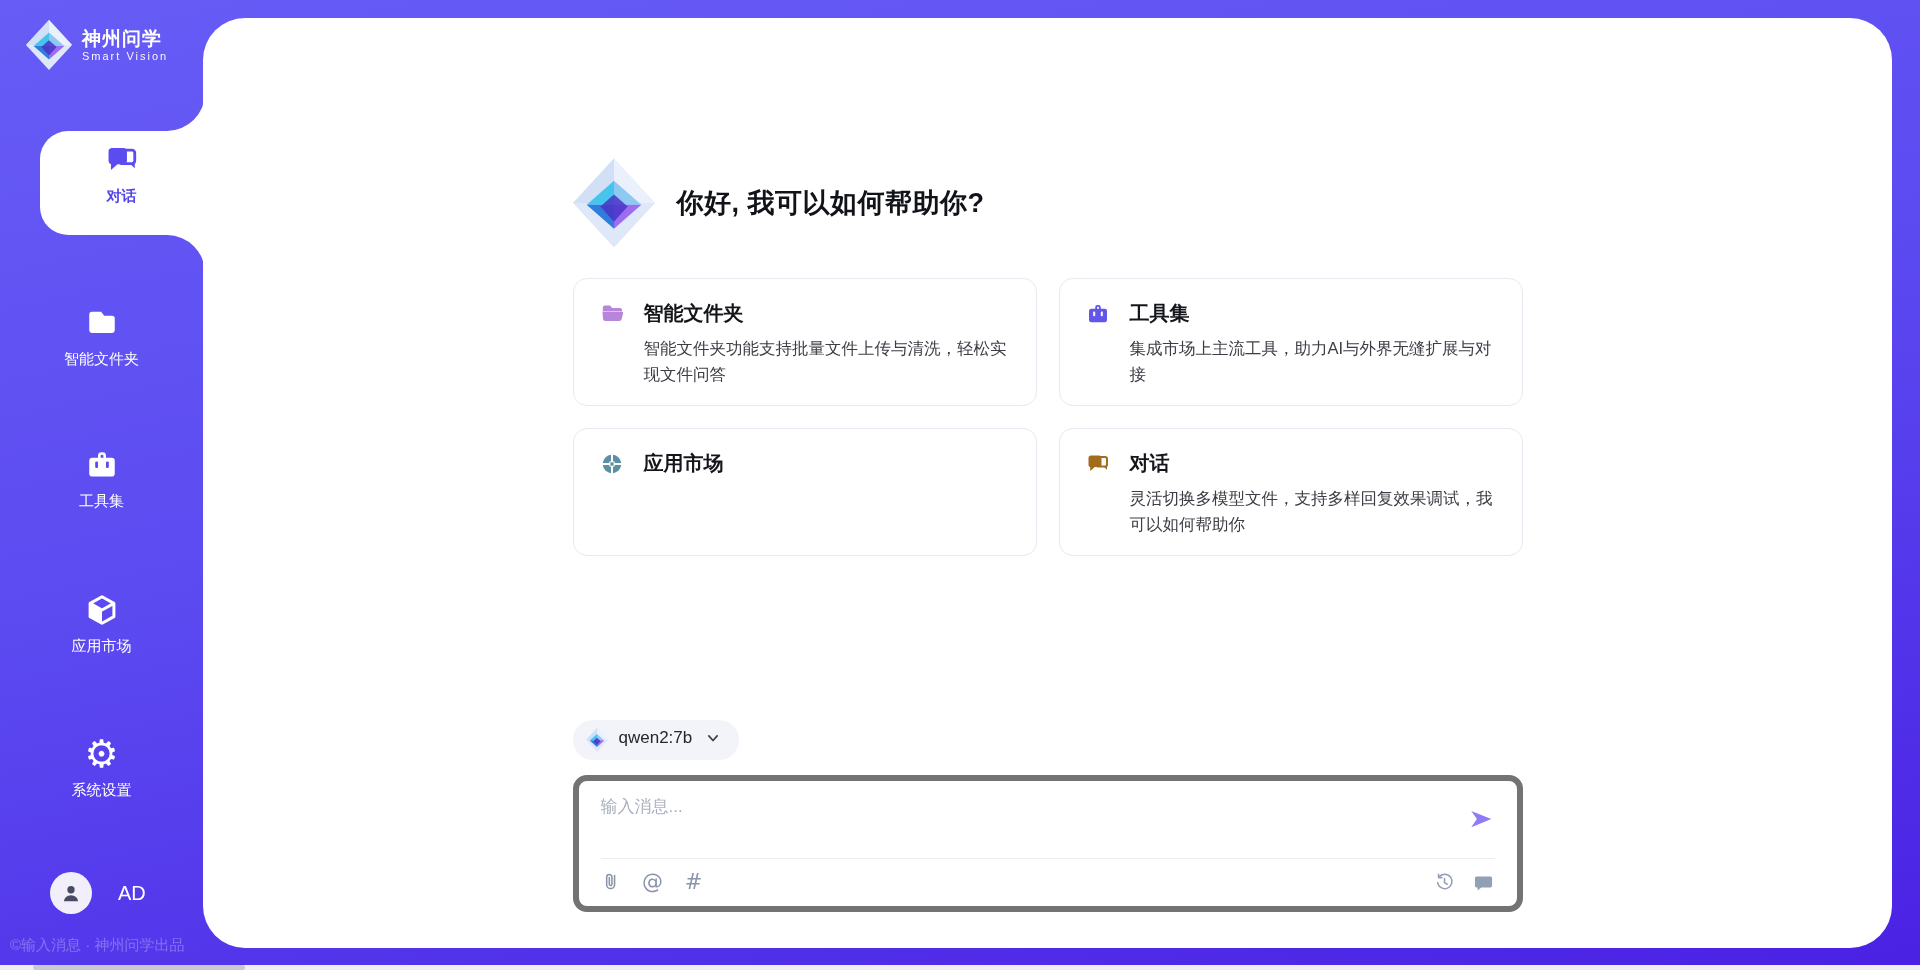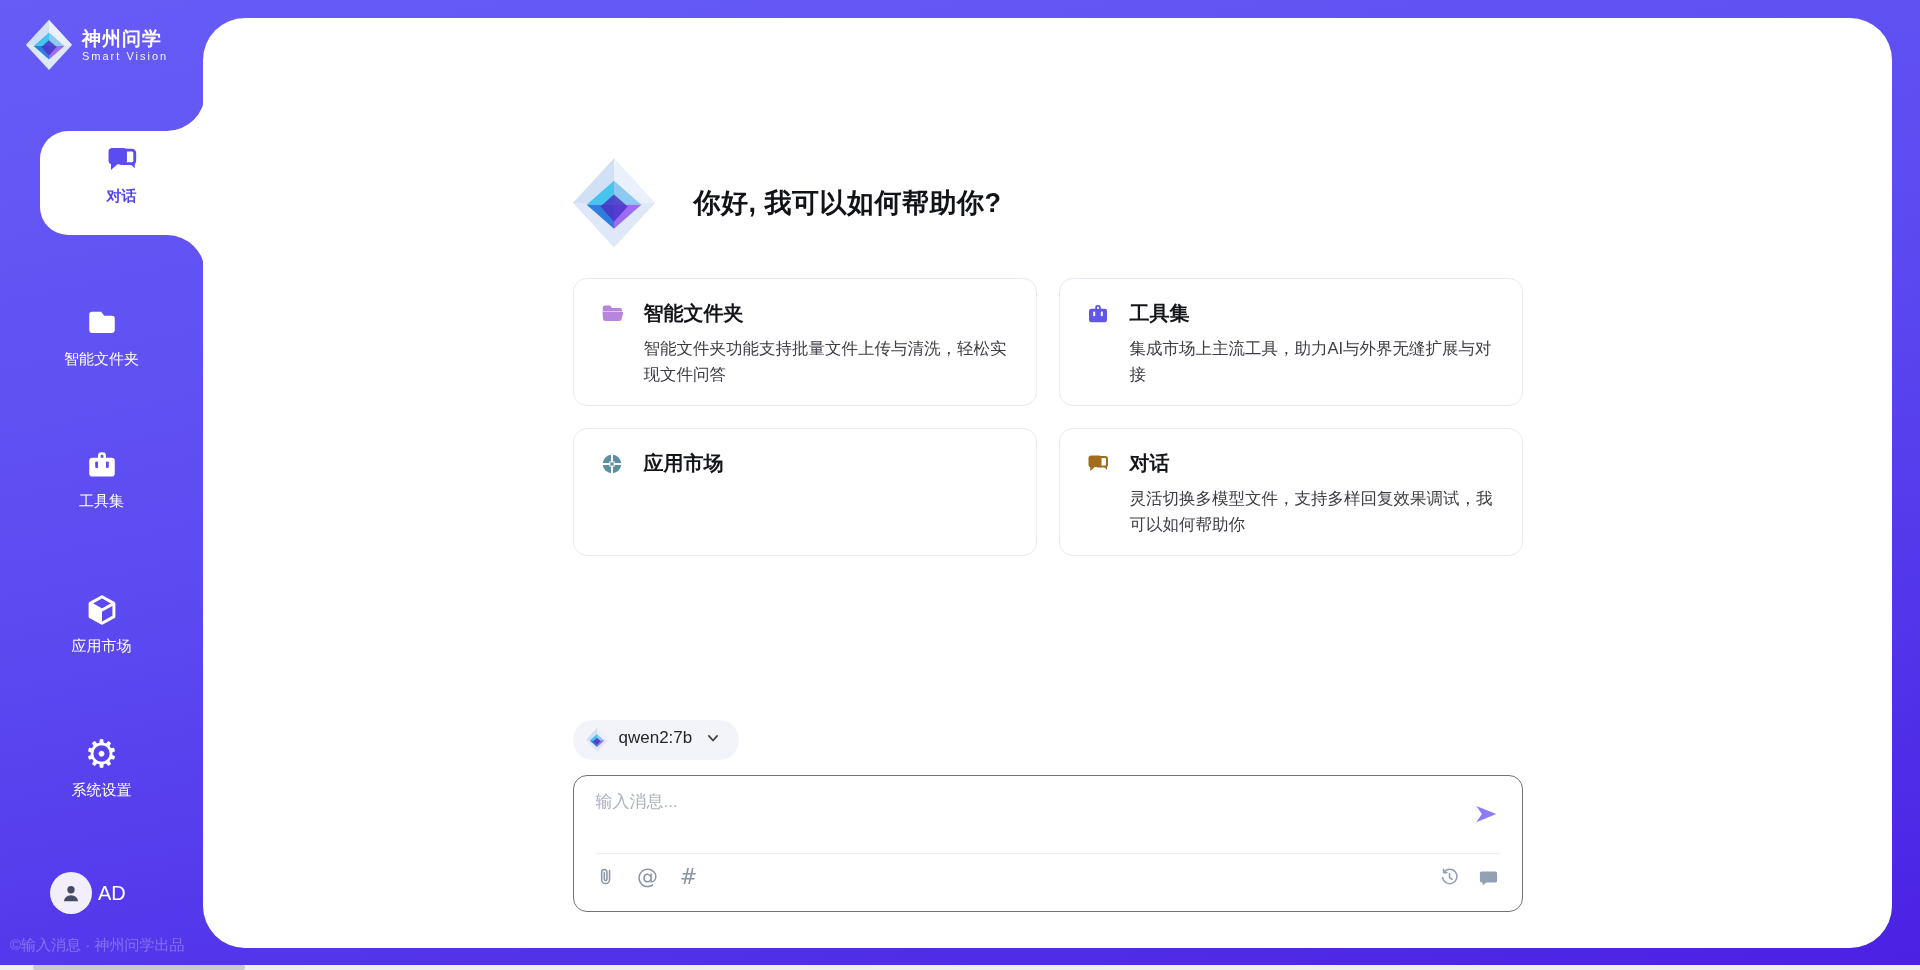--- a/index.html
+++ b/index.html
@@ -32,48 +32,48 @@
 
   .nav-item { position:absolute; left:0; width:203px; display:flex; flex-direction:column;
     align-items:center; gap:9px; cursor:pointer; }
   .nav-item .ico { width:36px; height:36px; display:flex; align-items:center; justify-content:center; color:#fff; }
   .nav-label { font-size:15px; color:#fff; }
   .nav-item.active { left:40px; width:163px; }
   .nav-item.active .ico { color:#5b4cf0; }
   .nav-item.active .nav-label { color:#5246e8; font-weight:600; }
   .gear-glyph { font-size:38px; line-height:36px; font-family:"DejaVu Sans",sans-serif; }
 
-  .user-row { position:absolute; left:50px; top:872px; display:flex; align-items:center; gap:6px; cursor:pointer; }
+  .user-row { position:absolute; left:50px; top:872px; display:flex; align-items:center; gap:26px; cursor:pointer; }
   .avatar { width:42px; height:42px; border-radius:50%; background:#f2effb; display:flex;
     align-items:center; justify-content:center; color:#474b63; }
   .user-name { font-size:20px; color:#fff; }
   .side-footer { position:absolute; left:10px; top:936px; font-size:15px; color:rgba(255,255,255,.28); white-space:nowrap; }
 
   
   .panel { position:absolute; left:203px; top:18px; right:28px; bottom:22px;
     background:#fff; border-radius:42px; overflow:hidden; }
   .content { width:950px; margin:0 auto; padding-top:140px; }
 
-  .greeting { display:flex; align-items:center; gap:39px; }
+  .greeting { display:flex; align-items:center; gap:22px; }
   .greeting h1 { font-size:27px; font-weight:700; color:#111318; letter-spacing:.5px; }
 
   .cards { margin-top:30px; display:grid; grid-template-columns:1fr 1fr; gap:22px; }
   .card { border:1px solid #e9e9f1; border-radius:14px; background:#fff; padding:21px 26px 18px; min-height:128px; cursor:pointer; }
   .card-head { display:flex; align-items:center; gap:20px; }
   .card-head .cico { width:24px; height:24px; display:flex; align-items:center; justify-content:center; }
   .card-title { font-size:20px; font-weight:700; color:#14151a; }
   .card-desc { margin:9px 0 0 44px; font-size:16.5px; line-height:1.55; color:#3c3d45; }
 
   .model-row { margin-top:164px; }
   .model-pill { display:inline-flex; align-items:flex-start; gap:11px; background:#f3f4f9;
     border-radius:20px; padding:8px 16px 8px 13px; cursor:pointer; }
   .model-label { font-size:17px; color:#25262e; }
   .model-pill .chev { display:flex; color:#3f404a; }
 
-  .composer { margin-top:15px; position:relative; border:1px solid #737373; border-radius:14px;
+  .composer { margin-top:15px; position:relative; border:6px solid #737373; border-radius:14px;
     background:#fff; height:137px; padding:14px 22px 10px; }
   .composer textarea { width:860px; height:52px; border:none; outline:none; resize:none;
     font-family:inherit; font-size:17px; color:#30313a; background:transparent; }
   .composer textarea::placeholder { color:#a9afc0; }
   .send-btn { position:absolute; right:22px; top:24px; width:28px; height:28px; border:none;
     background:transparent; cursor:pointer; color:#8d7bf8; display:flex; align-items:center; justify-content:center; }
   .composer .divider { position:absolute; left:22px; right:22px; top:77px; border-top:1px solid #ededf3; }
   .composer-bar { position:absolute; left:22px; right:22px; top:88px; display:flex; align-items:center; }
   .bar-left { display:flex; align-items:center; gap:19px; color:#8b95aa; }
   .bar-right { margin-left:auto; display:flex; align-items:center; gap:17px; color:#92a0b6; }

